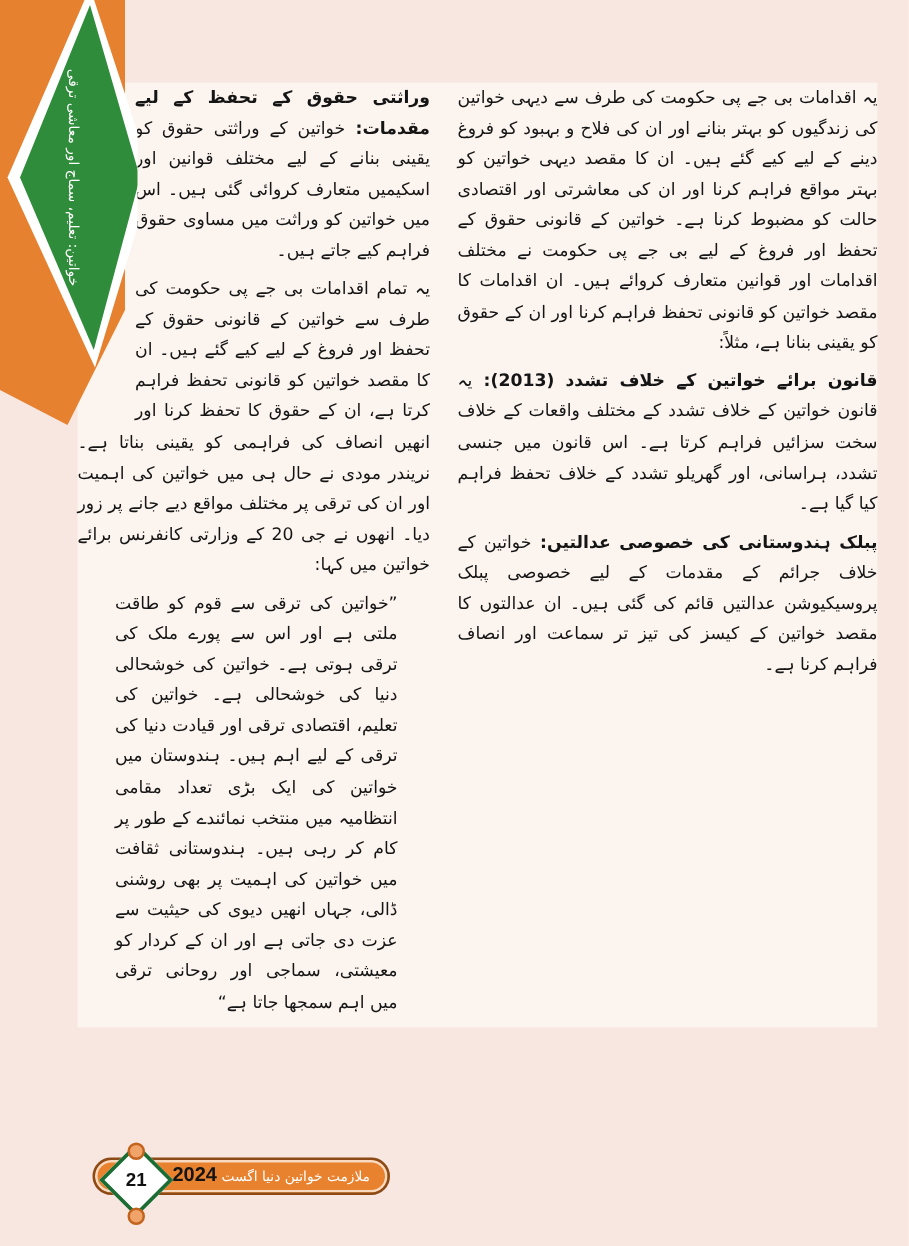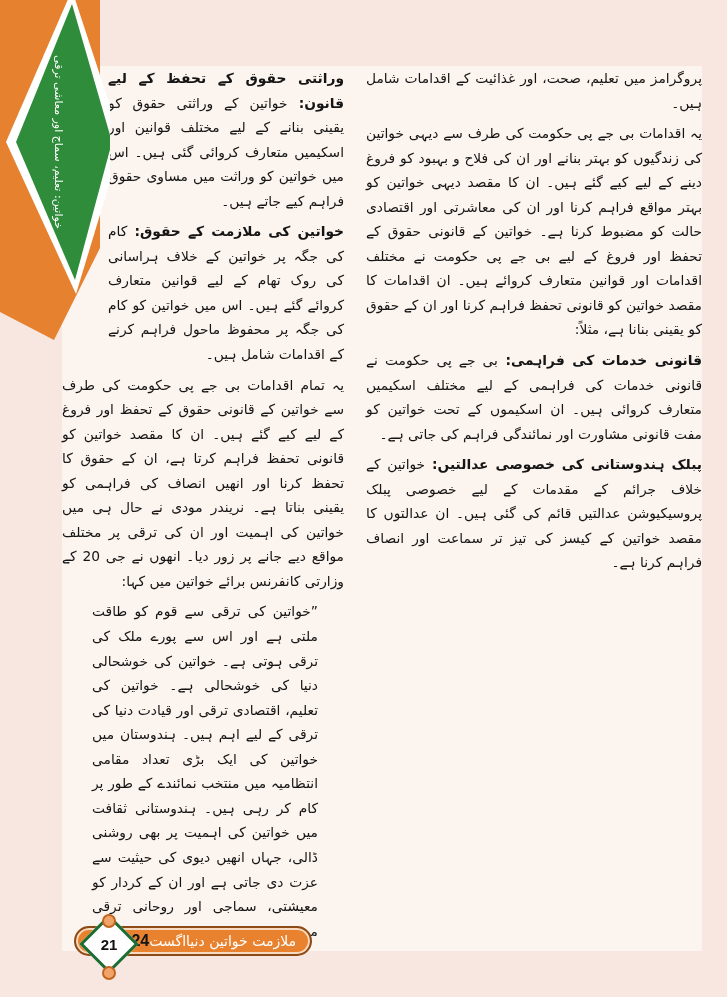--- a/index.html
+++ b/index.html
@@ -37,21 +37,21 @@
   
   .footer{position:absolute;left:62px;top:916px;width:270px;height:56px;z-index:4;}
   .footer-pill{
     position:absolute;left:12px;top:10px;width:238px;height:30px;
     background:#E8822E;border:2px solid #8C4A16;border-radius:17px;
     box-shadow:inset 0 0 0 2px rgba(255,255,255,.7);
     display:flex;direction:rtl;align-items:center;
     justify-content:space-between;box-sizing:border-box;
     padding:0 14px 0 62px;
   }
-  .footer-mag,.footer-month{color:#ffffff;font-size:14px;white-space:nowrap;}
+  .footer-mag,.footer-month{color:#ffffff;font-size:11px;white-space:nowrap;}
   .footer-year{
     color:#141414;font-weight:bold;font-size:16px;
     font-family:"Liberation Sans",sans-serif;
   }
   .footer-diamond{
     position:absolute;left:26px;top:7px;width:36px;height:36px;
     background:#ffffff;border:3px solid #1C6D33;transform:rotate(45deg);
     box-sizing:content-box;
   }
   .footer-num{
@@ -67,31 +67,29 @@
   }
   .dot-top{left:40px;top:-2px;}
   .dot-bottom{left:40px;top:50px;}
 </style>
 </head>
 <body>
 
 <div class="text-area">
 
   <div class="col col-right">
-    <p><b></b><span>پروگرامز میں تعلیم، صحت، اور غذائیت کے اقدامات شامل ہیں۔</span></p>
     <p><b></b><span>یہ اقدامات بی جے پی حکومت کی طرف سے دیہی خواتین کی زندگیوں کو بہتر بنانے اور ان کی فلاح و بہبود کو فروغ دینے کے لیے کیے گئے ہیں۔ ان کا مقصد دیہی خواتین کو بہتر مواقع فراہم کرنا اور ان کی معاشرتی اور اقتصادی حالت کو مضبوط کرنا ہے۔ خواتین کے قانونی حقوق کے تحفظ اور فروغ کے لیے بی جے پی حکومت نے مختلف اقدامات اور قوانین متعارف کروائے ہیں۔ ان اقدامات کا مقصد خواتین کو قانونی تحفظ فراہم کرنا اور ان کے حقوق کو یقینی بنانا ہے، مثلاً:</span></p>
-    <p><b>قانونی خدمات کی فراہمی:</b><span>بی جے پی حکومت نے قانونی خدمات کی فراہمی کے لیے مختلف اسکیمیں متعارف کروائی ہیں۔ ان اسکیموں کے تحت خواتین کو مفت قانونی مشاورت اور نمائندگی فراہم کی جاتی ہے۔</span></p>
+    <p><b>قانون برائے خواتین کے خلاف تشدد (2013):</b><span>یہ قانون خواتین کے خلاف تشدد کے مختلف واقعات کے خلاف سخت سزائیں فراہم کرتا ہے۔ اس قانون میں جنسی تشدد، ہراسانی، اور گھریلو تشدد کے خلاف تحفظ فراہم کیا گیا ہے۔</span></p>
     <p><b>پبلک ہندوستانی کی خصوصی عدالتیں:</b><span>خواتین کے خلاف جرائم کے مقدمات کے لیے خصوصی پبلک پروسیکیوشن عدالتیں قائم کی گئی ہیں۔ ان عدالتوں کا مقصد خواتین کے کیسز کی تیز تر سماعت اور انصاف فراہم کرنا ہے۔</span></p>
 
   </div>
 
   <div class="col col-left">
     <div class="corner-spacer"></div>
-    <p><b>وراثتی حقوق کے تحفظ کے لیے قانون:</b><span>خواتین کے وراثتی حقوق کو یقینی بنانے کے لیے مختلف قوانین اور اسکیمیں متعارف کروائی گئی ہیں۔ اس میں خواتین کو وراثت میں مساوی حقوق فراہم کیے جاتے ہیں۔</span></p>
-    <p><b>خواتین کی ملازمت کے حقوق:</b><span>کام کی جگہ پر خواتین کے خلاف ہراسانی کی روک تھام کے لیے قوانین متعارف کروائے گئے ہیں۔ اس میں خواتین کو کام کی جگہ پر محفوظ ماحول فراہم کرنے کے اقدامات شامل ہیں۔</span></p>
+    <p><b>وراثتی حقوق کے تحفظ کے لیے مقدمات:</b><span>خواتین کے وراثتی حقوق کو یقینی بنانے کے لیے مختلف قوانین اور اسکیمیں متعارف کروائی گئی ہیں۔ اس میں خواتین کو وراثت میں مساوی حقوق فراہم کیے جاتے ہیں۔</span></p>
     <p><b></b><span>یہ تمام اقدامات بی جے پی حکومت کی طرف سے خواتین کے قانونی حقوق کے تحفظ اور فروغ کے لیے کیے گئے ہیں۔ ان کا مقصد خواتین کو قانونی تحفظ فراہم کرتا ہے، ان کے حقوق کا تحفظ کرنا اور انھیں انصاف کی فراہمی کو یقینی بناتا ہے۔ نریندر مودی نے حال ہی میں خواتین کی اہمیت اور ان کی ترقی پر مختلف مواقع دیے جانے پر زور دیا۔ انھوں نے جی 20 کے وزارتی کانفرنس برائے خواتین میں کہا:</span></p>
     <p class="quote"><span>”خواتین کی ترقی سے قوم کو طاقت ملتی ہے اور اس سے پورے ملک کی ترقی ہوتی ہے۔ خواتین کی خوشحالی دنیا کی خوشحالی ہے۔ خواتین کی تعلیم، اقتصادی ترقی اور قیادت دنیا کی ترقی کے لیے اہم ہیں۔ ہندوستان میں خواتین کی ایک بڑی تعداد مقامی انتظامیہ میں منتخب نمائندے کے طور پر کام کر رہی ہیں۔ ہندوستانی ثقافت میں خواتین کی اہمیت پر بھی روشنی ڈالی، جہاں انھیں دیوی کی حیثیت سے عزت دی جاتی ہے اور ان کے کردار کو معیشتی، سماجی اور روحانی ترقی میں اہم سمجھا جاتا ہے“</span></p>
 
   </div>
 </div>
 
 <div class="corner">
   <svg width="110" height="345" viewBox="0 0 110 345">
     <polygon points="0,0 100,0 100,248 54,340 0,312" fill="#E5812F"></polygon>
     <polygon points="72,-10 122,142 76,294 6,142" fill="#FFFFFF"></polygon>

